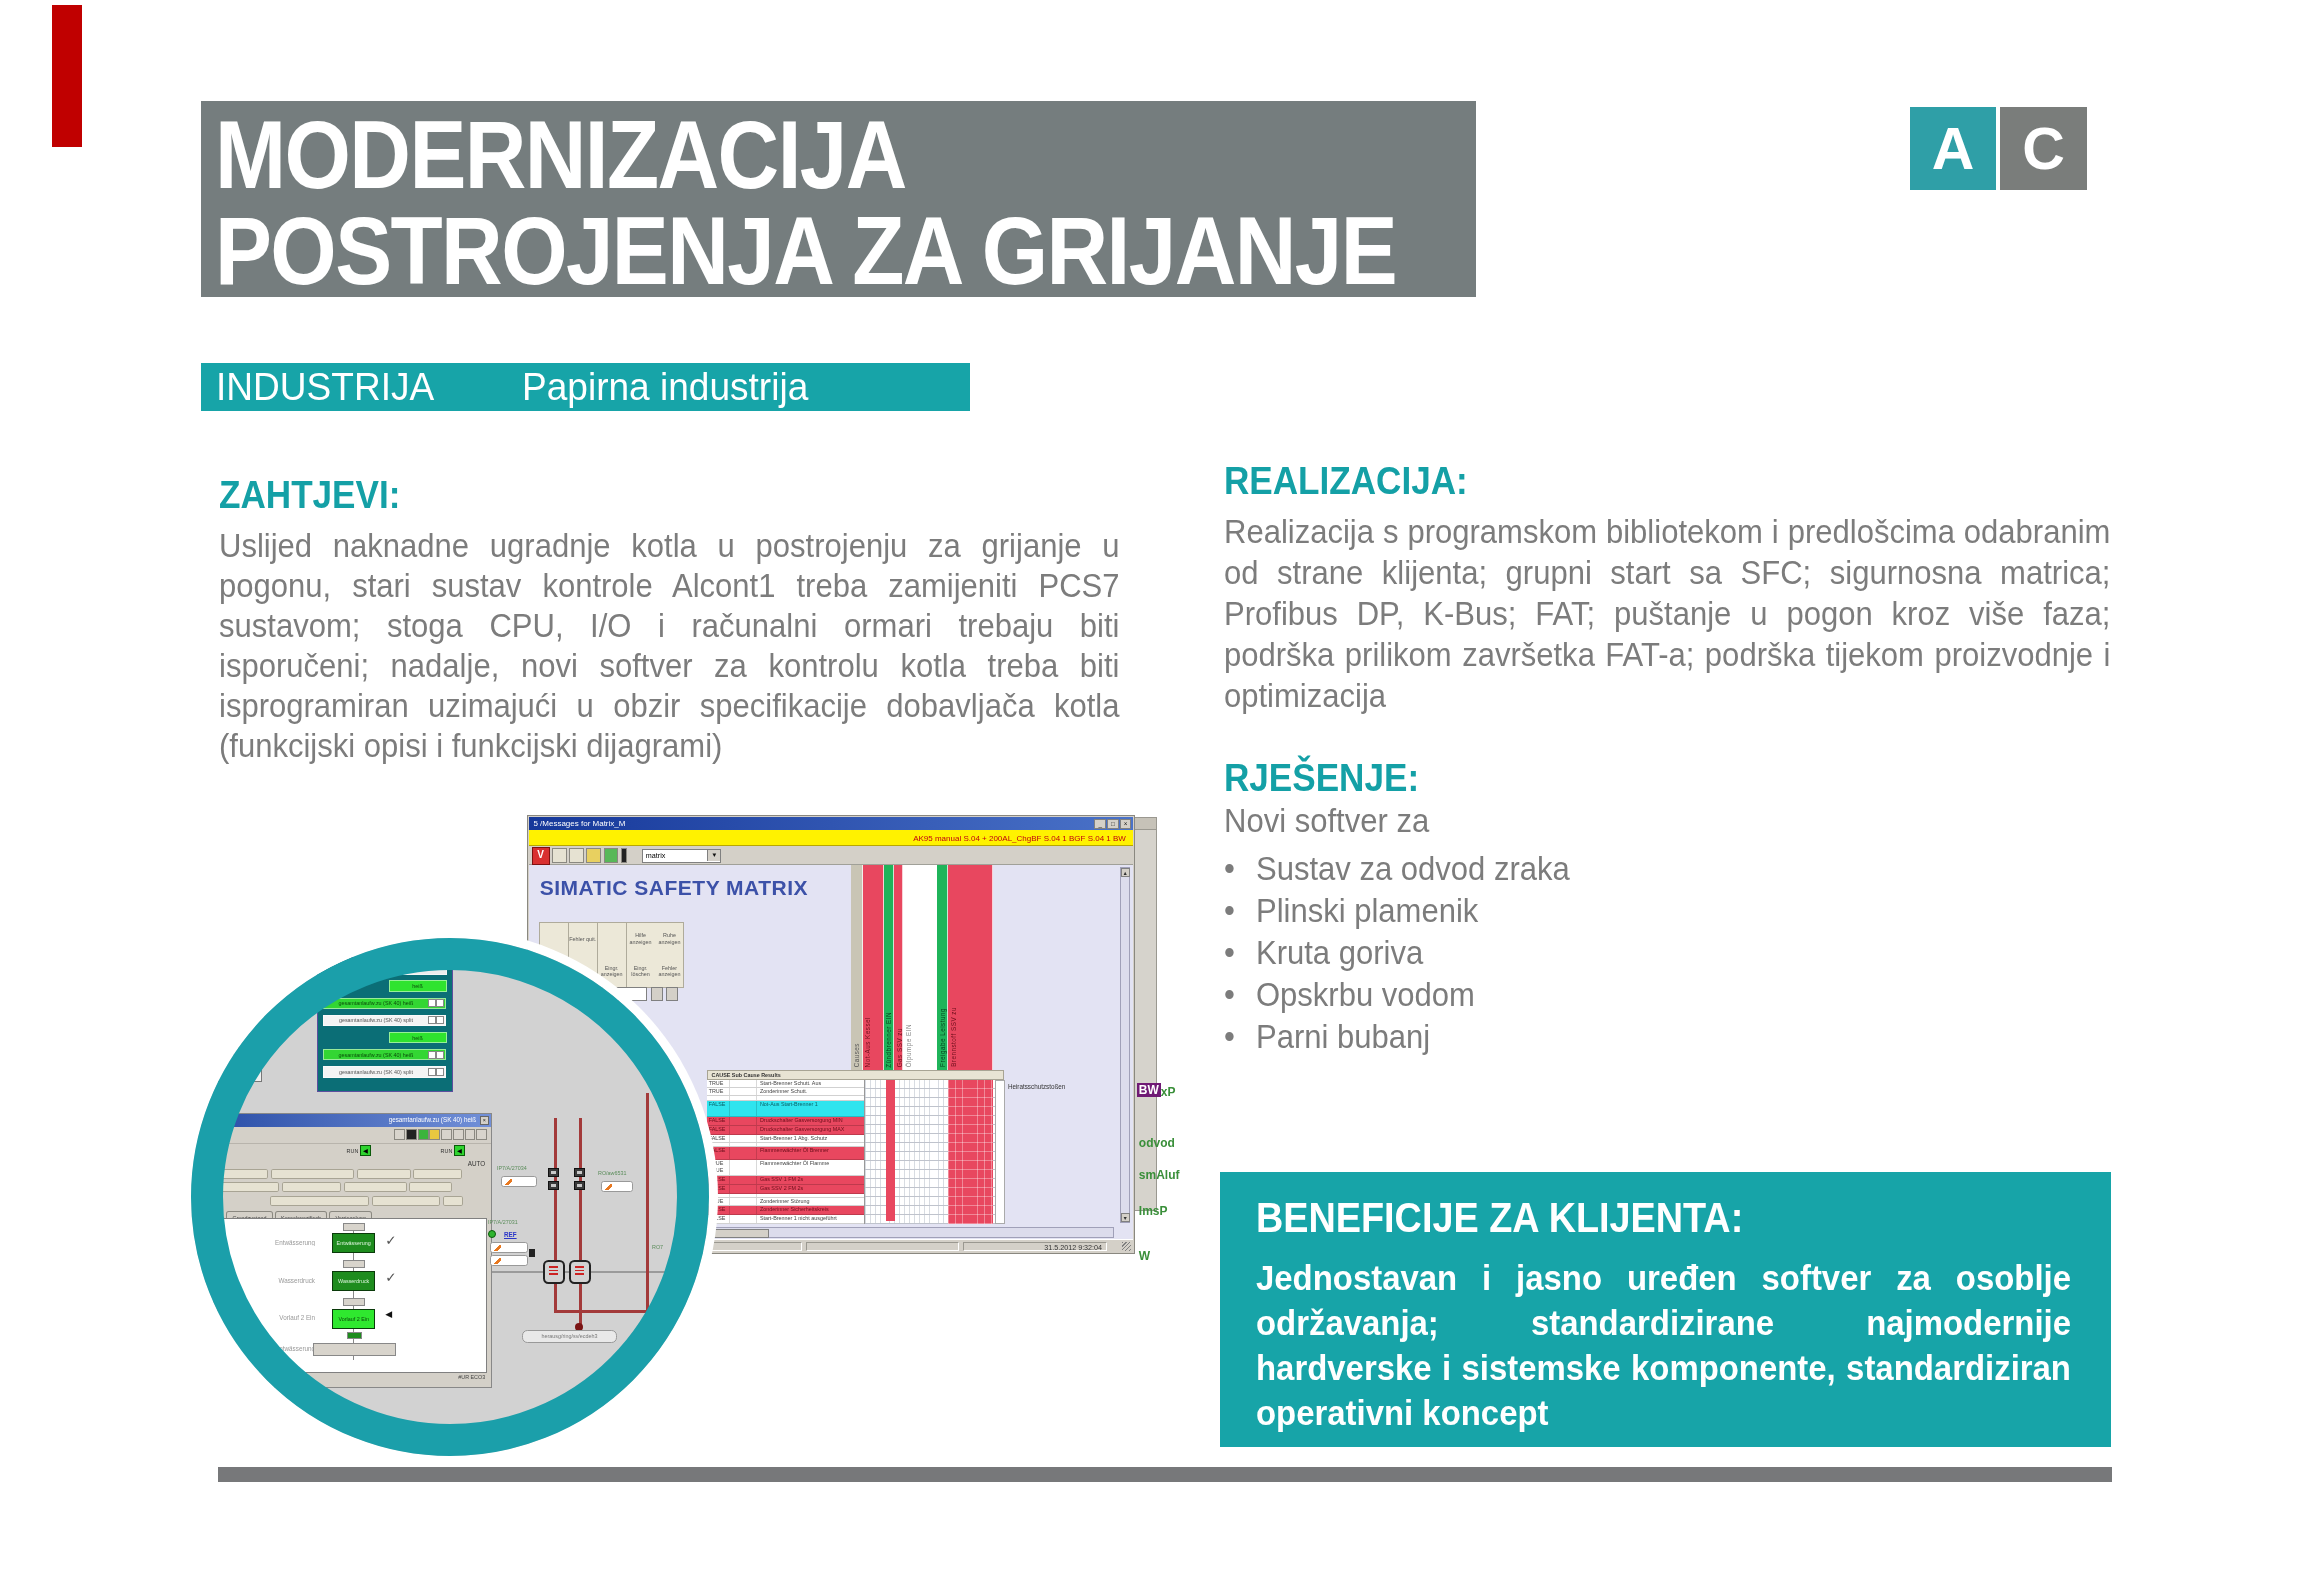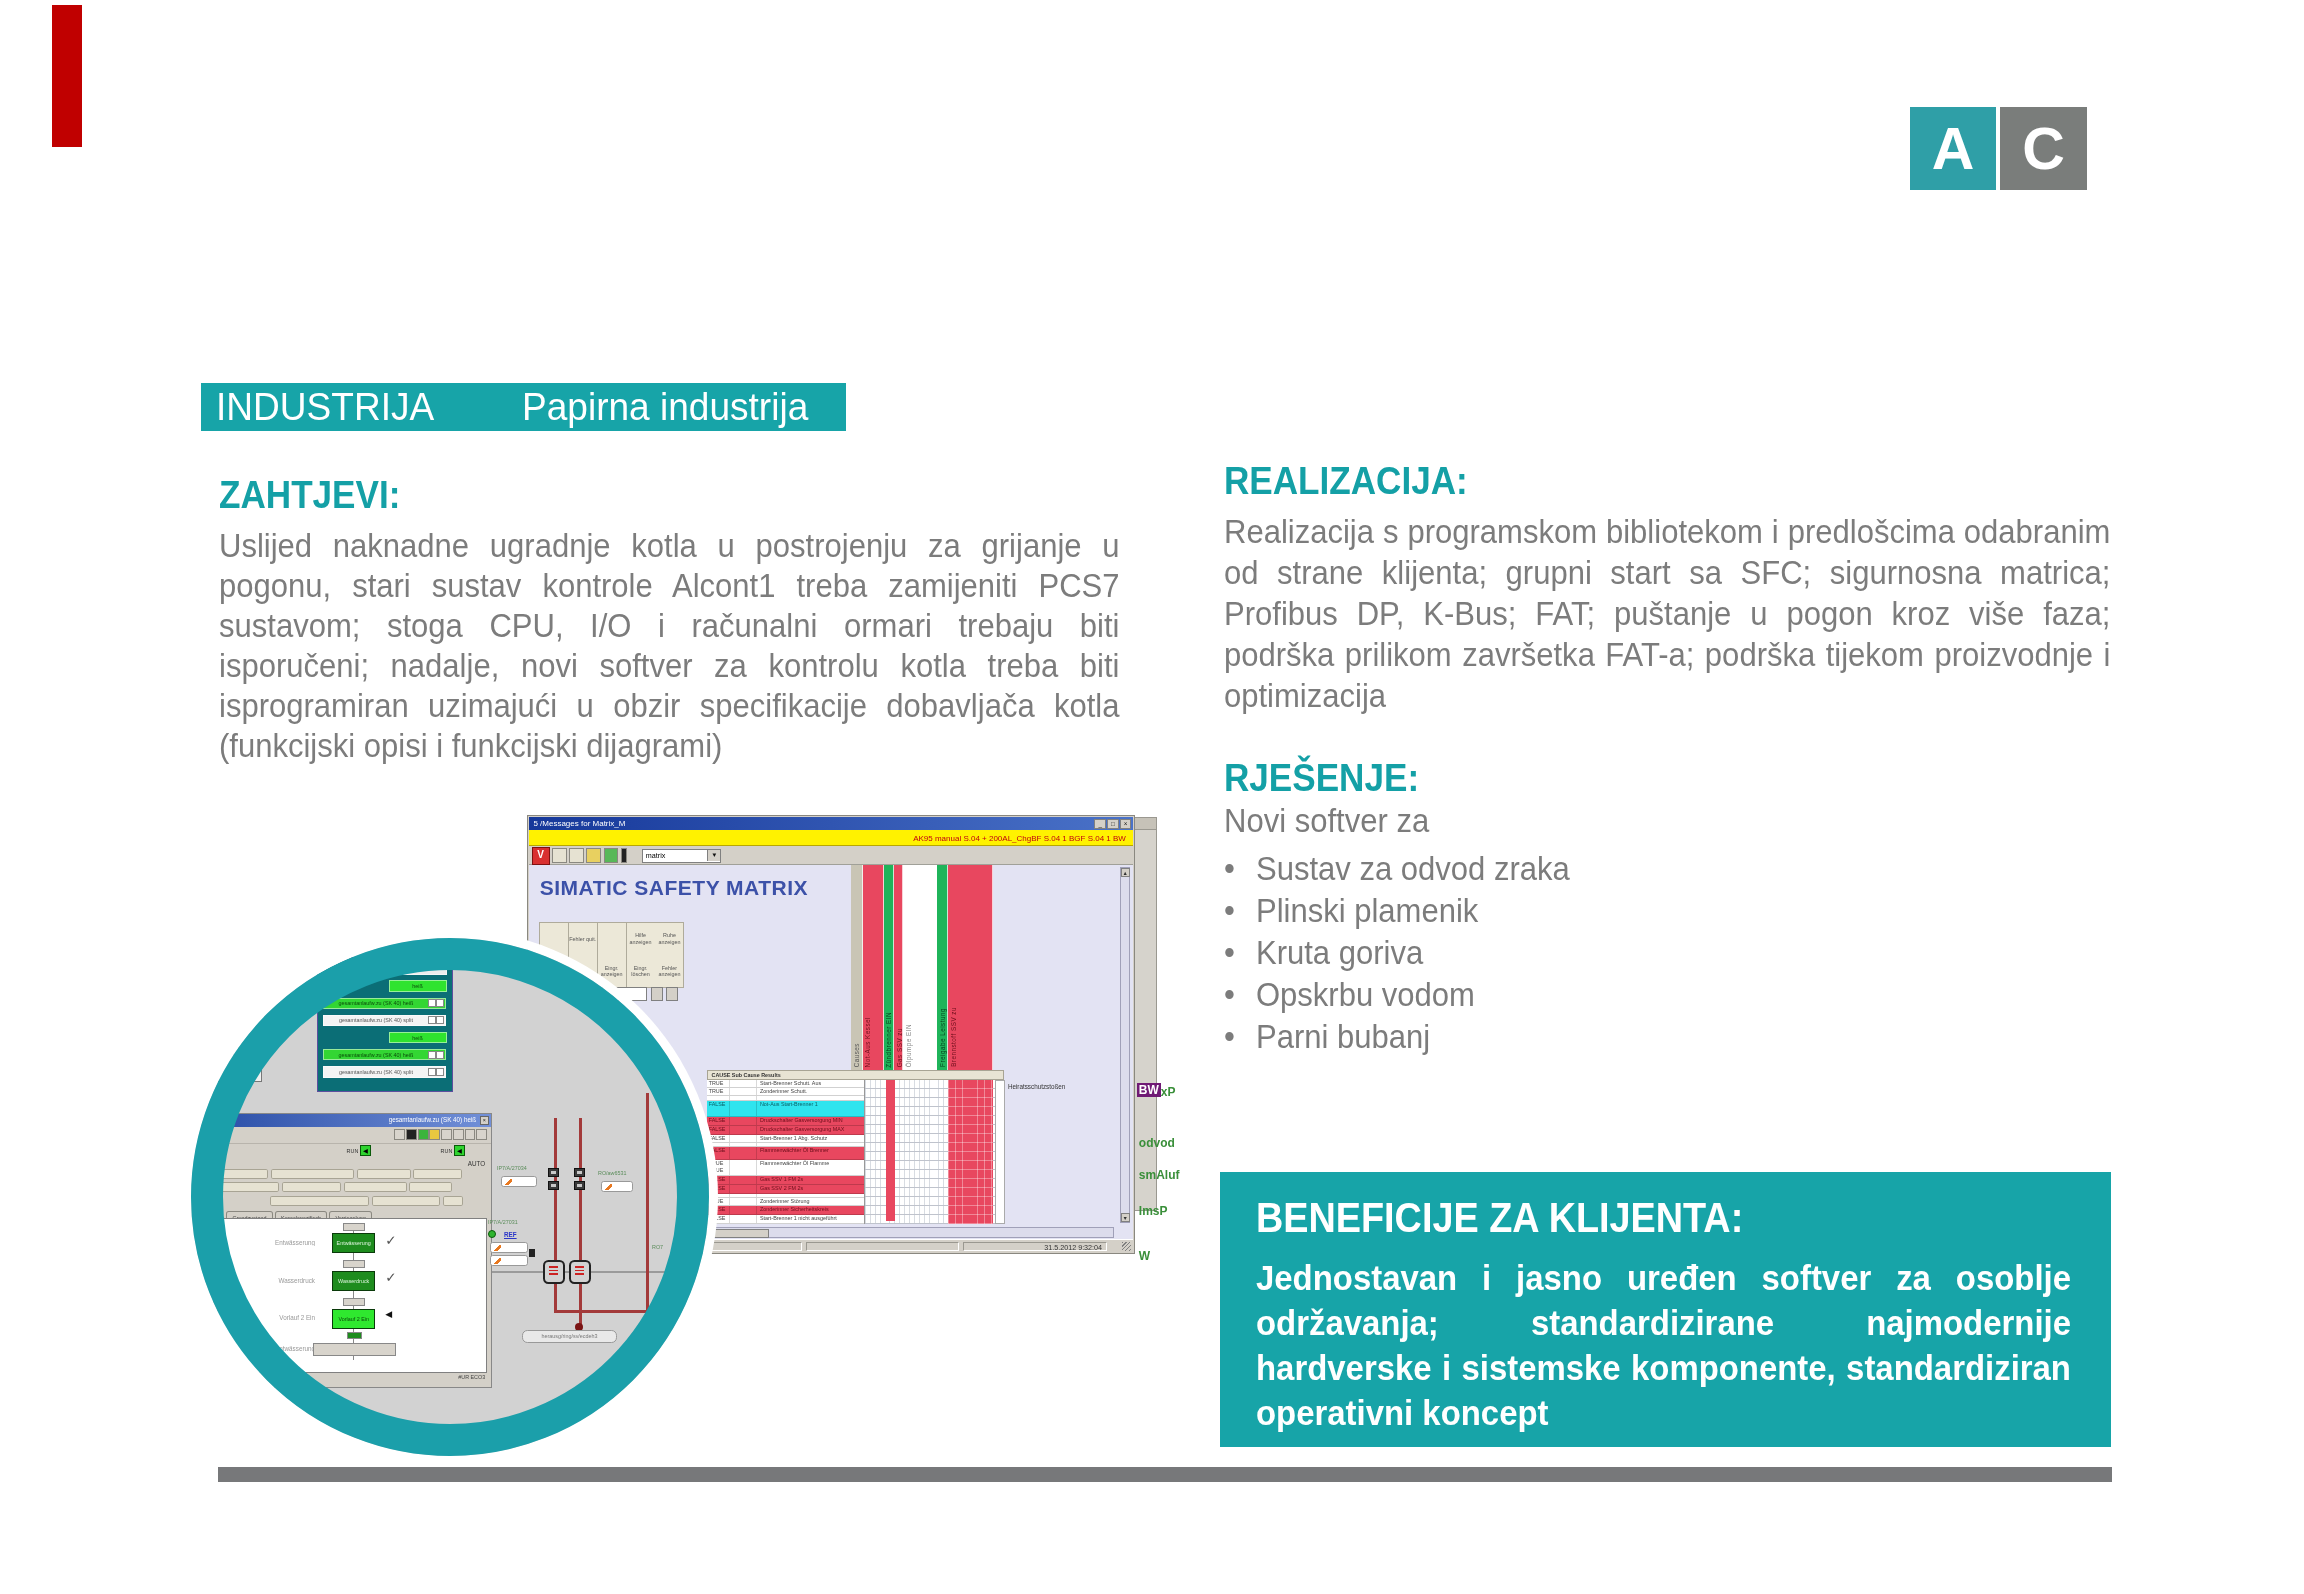--- a/index.html
+++ b/index.html
@@ -16,21 +16,21 @@
   .t1{top:7.2px;} .t2{top:103px;}
   .logo-tile{top:107px;height:83px;display:flex;align-items:center;justify-content:center;
              color:#fff;font-weight:bold;font-size:59px;}
   .logo-a{left:1910px;width:86px;background:#2F9FA7;}
   .logo-c{left:2000px;width:87px;background:#7A7D7B;}
 
   
   .info-bar{left:201px;height:48px;background:#17A4A8;color:#fff;font-size:39px;}
   .info-bar .lbl{position:absolute;left:15.3px;top:0;line-height:47px;transform:scaleX(.95);transform-origin:0 50%;}
   .info-bar .val{position:absolute;left:321px;top:0;line-height:47px;transform:scaleX(.95);transform-origin:0 50%;}
-  .bar1{top:327px;width:695px;} .bar2{top:383px;width:645px;}
+  .bar1{top:327px;width:695px;} .bar2{top:363px;width:769px;}
 
   
   .sec-h{font-size:39px;font-weight:bold;color:#14A0A6;white-space:nowrap;
          transform:scaleX(.9);transform-origin:0 0;}
   .para{font-size:33px;line-height:40px;color:#7C7C7C;text-align:justify;
         transform:scaleX(.94);transform-origin:0 0;}
   .zah-h{left:219px;top:473px;} .zah-p{left:219px;top:526px;width:958px;}
   .rea-h{left:1224px;top:459px;} .rea-p{left:1224px;top:511px;width:943px;line-height:41px;}
   .rje-h{left:1224px;top:756px;}
   .rje-i{left:1224px;top:802px;font-size:33px;color:#7C7C7C;transform:scaleX(.94);transform-origin:0 0;white-space:nowrap;}
@@ -184,20 +184,24 @@
         white-space:nowrap;overflow:hidden;}
   .rdot{position:absolute;width:8px;height:8px;border-radius:50%;background:#2FB42F;border:0.9px solid #0A5A0A;box-sizing:border-box;}
 </style>
 </head>
 <body>
 
 <div class="page">
 
   <div class="abs red-bar"></div>
 
+  <div class="abs title-block">
+    <div class="t-line t1">MODERNIZACIJA</div>
+    <div class="t-line t2">POSTROJENJA ZA GRIJANJE</div>
+  </div>
 
   <div class="abs logo-tile logo-a">
       <span>A</span>
     </div>
   <div class="abs logo-tile logo-c">
       <span>C</span>
     </div>
 
   <div class="abs info-bar bar2">
     <span class="lbl">INDUSTRIJA</span>

